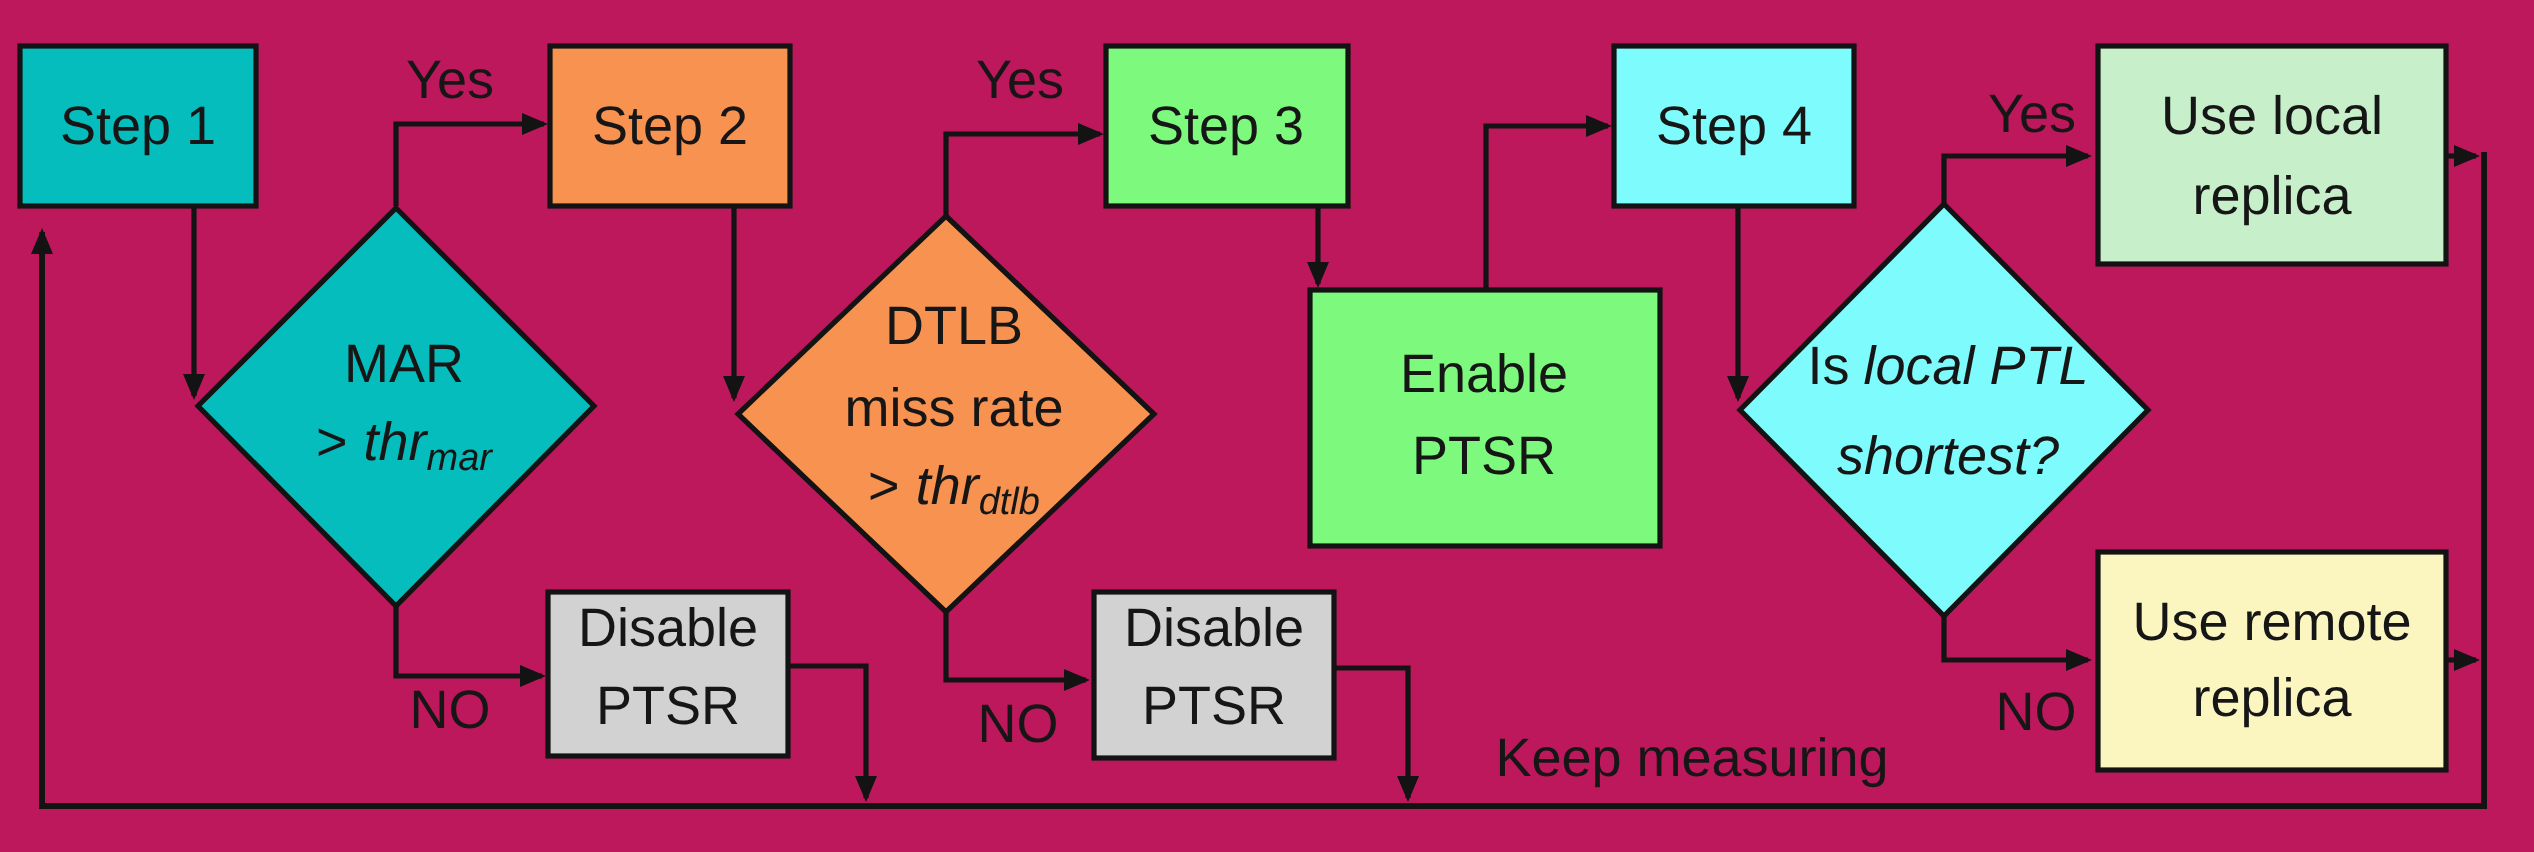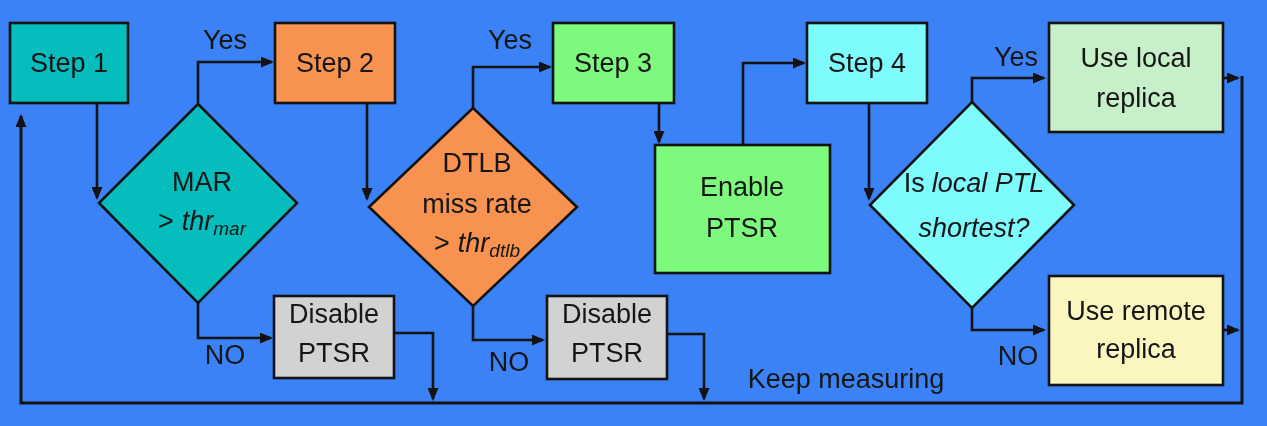--- a/index.html
+++ b/index.html
@@ -1,16 +1,16 @@
 <!DOCTYPE html>
 <html><head>
 <meta charset="utf-8">
 <style>
   html,body{margin:0;padding:0;background:#ffffff;}
-  .stage{position:relative;width:1267px;height:426px;background:#3b82f6;overflow:hidden;}
+  .stage{position:relative;width:1267px;height:426px;background:#be185d;overflow:hidden;}
   svg{display:block;}
   .shape{stroke:#131313;stroke-width:2.6;}
   .edge{fill:none;stroke:#131313;stroke-width:2.6;}
   .ret{fill:none;stroke:#131313;stroke-width:3;}
   text{font-family:"Liberation Sans",sans-serif;fill:#161616;font-size:27px;}
   .mid{text-anchor:middle;}
   .it{font-style:italic;}
   .sub{font-size:19px;font-style:italic;}
 </style>
 </head>

